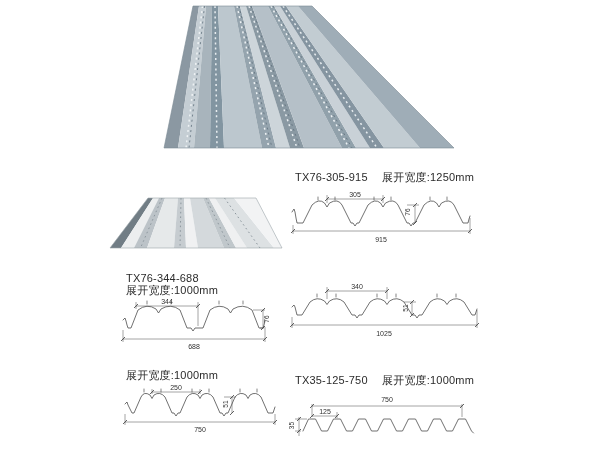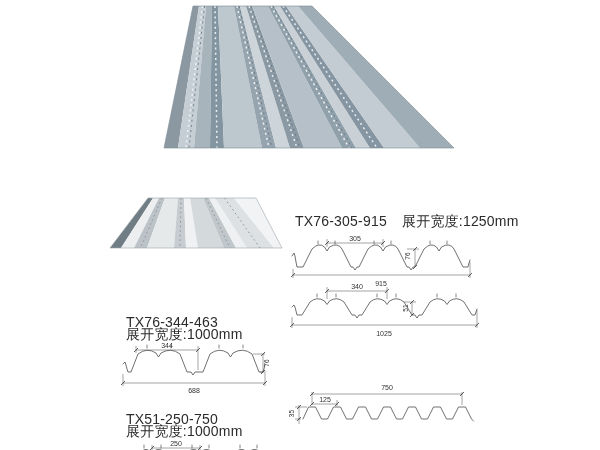--- a/index.html
+++ b/index.html
@@ -1,20 +1,20 @@
 <!DOCTYPE html>
 <html><head>
 <meta charset="utf-8">
 <style>
   html,body { margin:0; padding:0; }
   body { font-family:"Liberation Sans", sans-serif; background:#ffffff; }
   .canvas { position:relative; width:600px; height:450px; background:#ffffff; overflow:hidden; }
   .photo { position:absolute; }
   .diag { position:absolute; }
-  .diag .title { font-size:14px; line-height:12px; color:#2b2b2b; white-space:nowrap; letter-spacing:0.2px;margin-top:44px; }
+  .diag .title { font-size:11px; line-height:12px; color:#2b2b2b; white-space:nowrap; letter-spacing:0.2px; }
   .diag .title .model { display:inline-block; }
   .diag .title .unfold { display:inline-block; }
   .diag.oneline .title .unfold { margin-left:11px; }
   .diag.twoline .title .model, .diag.twoline .title .unfold { display:block; }
   .diag svg { display:block; }
   .profile { fill:none; stroke:#4d4d4d; stroke-width:0.8; stroke-linejoin:round; stroke-linecap:round; }
   .emboss { fill:none; stroke:#4d4d4d; stroke-width:0.7; stroke-linecap:round; }
   .dim { fill:none; stroke:#5a5a5a; stroke-width:0.55; }
   .tick { fill:none; stroke:#3c3c3c; stroke-width:0.8; }
   .dimtxt { font-family:"Liberation Sans", sans-serif; font-size:7px; fill:#303030; }
@@ -97,21 +97,21 @@
       <path class="tick" d="M125,21 l4,-4 M125,39 l4,-4"></path>
       <text class="dimtxt v" x="122" y="26" text-anchor="middle" transform="rotate(-90 122 26)">76</text>
       <path class="dim" d="M5,39 V48 M182,32 V48 M5,45 H182"></path>
       <path class="tick" d="M3,47 l4,-4 M180,47 l4,-4"></path>
       <text class="dimtxt" x="93" y="56" text-anchor="middle">915</text>
     </svg>
   </div>
 
   <div class="diag twoline" style="left:126px; top:272px;">
     <div class="title">
-      <span class="model">TX76-344-463</span>
+      <span class="model">TX76-344-688</span>
       <span class="unfold">展开宽度:1000mm</span>
     </div>
     <svg width="170" height="58" viewBox="0 0 170 58" style="margin-left:-6px;">
       <path class="profile" d="M3,24 l2,-2 l1,3 l1,4 l1,3 l3,0 l7,-18 Q27,7 36,13 l2.5,4 l2.5,-4 Q51,7 60,14 l7,18 l4,0 l2,3 l2,-3 l8,0 l7,-18 Q99,7 108,13 l2.5,4 l2.5,-4 Q123,7 132,14 l7,18 l4,0 l1,-3 l1,-4"></path>
       <path class="emboss" d="M27,5 l0,3 M51,5 l0,3 M99,5 l0,3 M123,5 l0,3"></path>
       <path class="dim" d="M16,13 V6 M78,30 V6 M16,10 H78"></path>
       <path class="tick" d="M14,12 l4,-4 M76,12 l4,-4"></path>
       <text class="dimtxt" x="47" y="8" text-anchor="middle">344</text>
       <path class="dim" d="M133,14 h12 M140,32 h6 M143,14 V32"></path>
       <path class="tick" d="M141,16 l4,-4 M141,34 l4,-4"></path>
@@ -133,39 +133,42 @@
       <path class="tick" d="M122,24 l4,-4 M122,37 l4,-4"></path>
       <text class="dimtxt v" x="119.5" y="28" text-anchor="middle" transform="rotate(-90 119.5 28)">51</text>
       <path class="dim" d="M4,37 V48 M189,30 V48 M4,45 H189"></path>
       <path class="tick" d="M2,47 l4,-4 M187,47 l4,-4"></path>
       <text class="dimtxt" x="96" y="56" text-anchor="middle">1025</text>
     </svg>
   </div>
 
   <div class="diag twoline" style="left:126px; top:369px;">
     <div class="title">
-      <span class="model">TX51-250-750</span>
       <span class="unfold">展开宽度:1000mm</span>
     </div>
     <svg width="170" height="56" viewBox="0 0 170 56" style="margin-left:-6px;">
       <path class="profile" d="M5,23 l2,-2 l1,3 l2,4 l2,4 l2,0 l7,-16 Q24,10 30,14 l2,3.5 l2,-3.5 Q40,10 45,16 l7,16 l2,0 l2,3 l2,-3 l2,0 l7,-16 Q72,10 78,14 l2,3.5 l2,-3.5 Q88,10 93,16 l7,16 l2,0 l2,3 l2,-3 l2,0 l7,-16 Q120,10 126,14 l2,3.5 l2,-3.5 Q136,10 141,16 l7,16 l5,0 l1,-3 l1,-3"></path>
       <path class="emboss" d="M24,8 l0,3 M41,8 l0,3 M72,8 l0,3 M89,8 l0,3 M120,8 l0,3 M137,8 l0,3"></path>
       <path class="dim" d="M32,13 V8 M80,13 V8 M32,11 H80"></path>
       <path class="tick" d="M30,13 l4,-4 M78,13 l4,-4"></path>
       <text class="dimtxt" x="56" y="9" text-anchor="middle">250</text>
       <path class="dim" d="M104,16 h12 M112,16 V32"></path>
       <path class="tick" d="M110,18 l4,-4 M110,34 l4,-4"></path>
       <text class="dimtxt v" x="107.5" y="23" text-anchor="middle" transform="rotate(-90 107.5 23)">51</text>
       <path class="dim" d="M5,33 V44 M155,33 V44 M5,41 H155"></path>
       <path class="tick" d="M3,43 l4,-4 M153,43 l4,-4"></path>
       <text class="dimtxt" x="80" y="51" text-anchor="middle">750</text>
     </svg>
   </div>
 
   <div class="diag oneline" style="left:288px; top:374px;">
+    <div class="title" style="padding-left:7px;">
+      <span class="model">TX35-125-750</span>
+      <span class="unfold">展开宽度:1000mm</span>
+    </div>
     <svg width="200" height="58" viewBox="0 0 200 58" style="margin-top:4px;">
       <path class="profile" d="M15,41 l5.5,-12 l7,0 l6,12 l6,0 l6,-12 l7,0 l6,12 l6,0 l6,-12 l7,0 l6,12 l6,0 l6,-12 l7,0 l6,12 l6,0 l6,-12 l7,0 l6,12 l6,0 l6,-12 l7,0 l6,12 l6,0 l6,-12 l7,0 l6,12 l2,2"></path>
       <path class="dim" d="M24,14 V27 M174,14 V27 M24,16 H174"></path>
       <path class="tick" d="M22,18 l4,-4 M172,18 l4,-4"></path>
       <text class="dimtxt" x="99" y="12" text-anchor="middle">750</text>
       <path class="dim" d="M49,22 V28 M24,26 H49"></path>
       <path class="tick" d="M22,28 l4,-4 M47,28 l4,-4"></path>
       <text class="dimtxt" x="37" y="24" text-anchor="middle">125</text>
       <path class="dim" d="M7,29 H19 M7,41 H13 M11,27 V46"></path>
       <path class="tick" d="M9,31 l4,-4 M9,43 l4,-4"></path>

